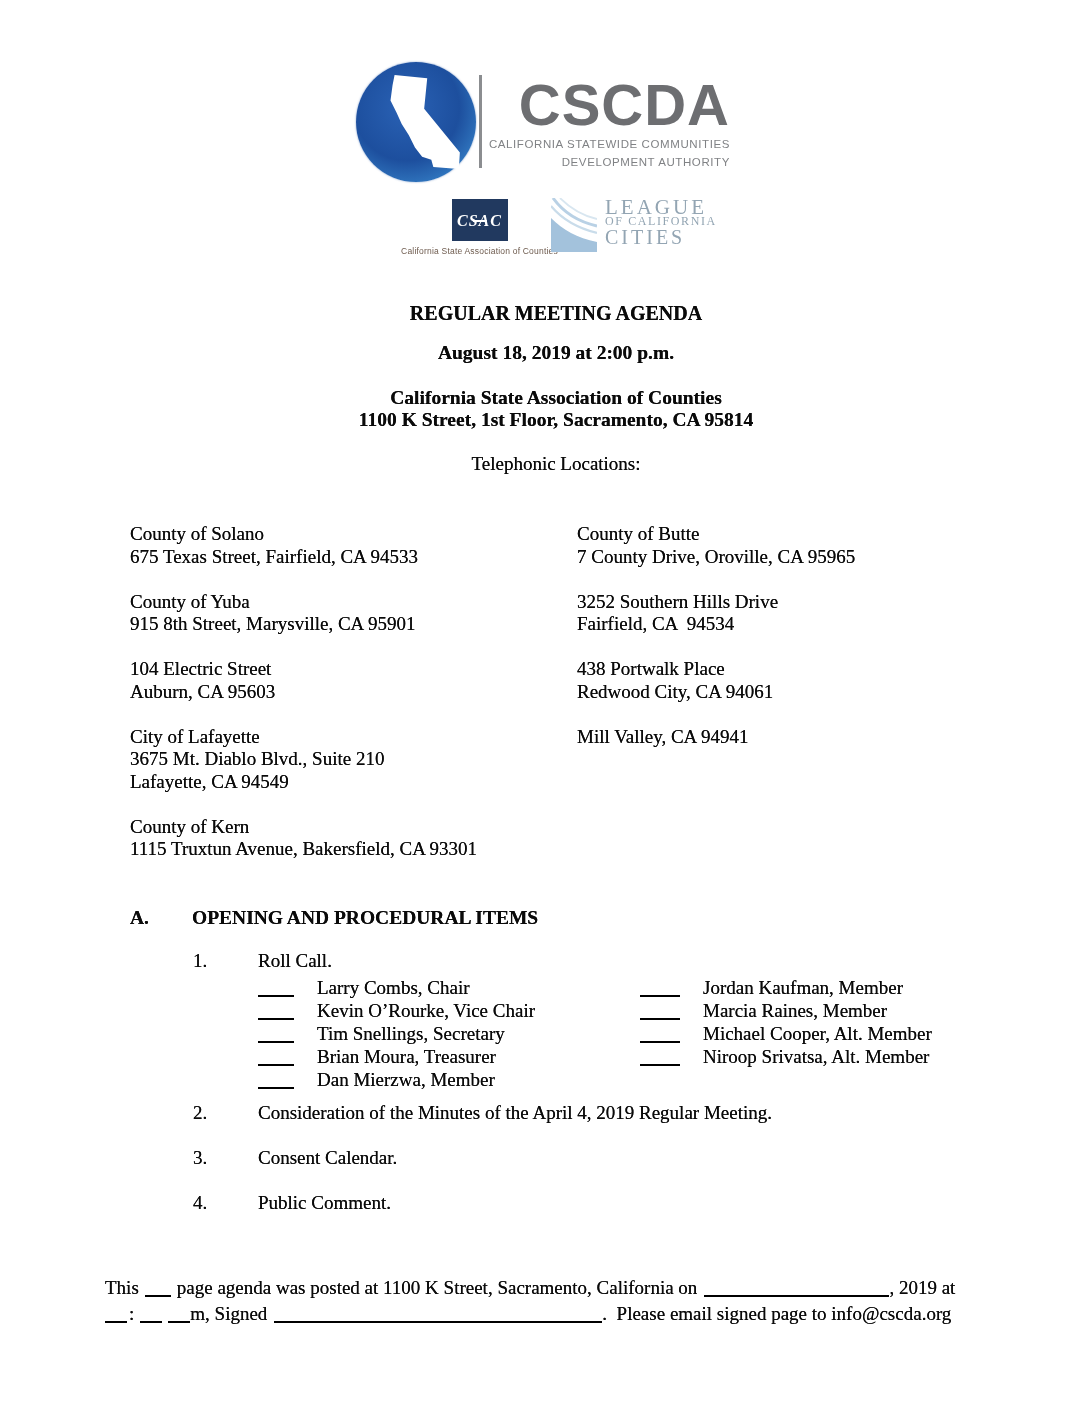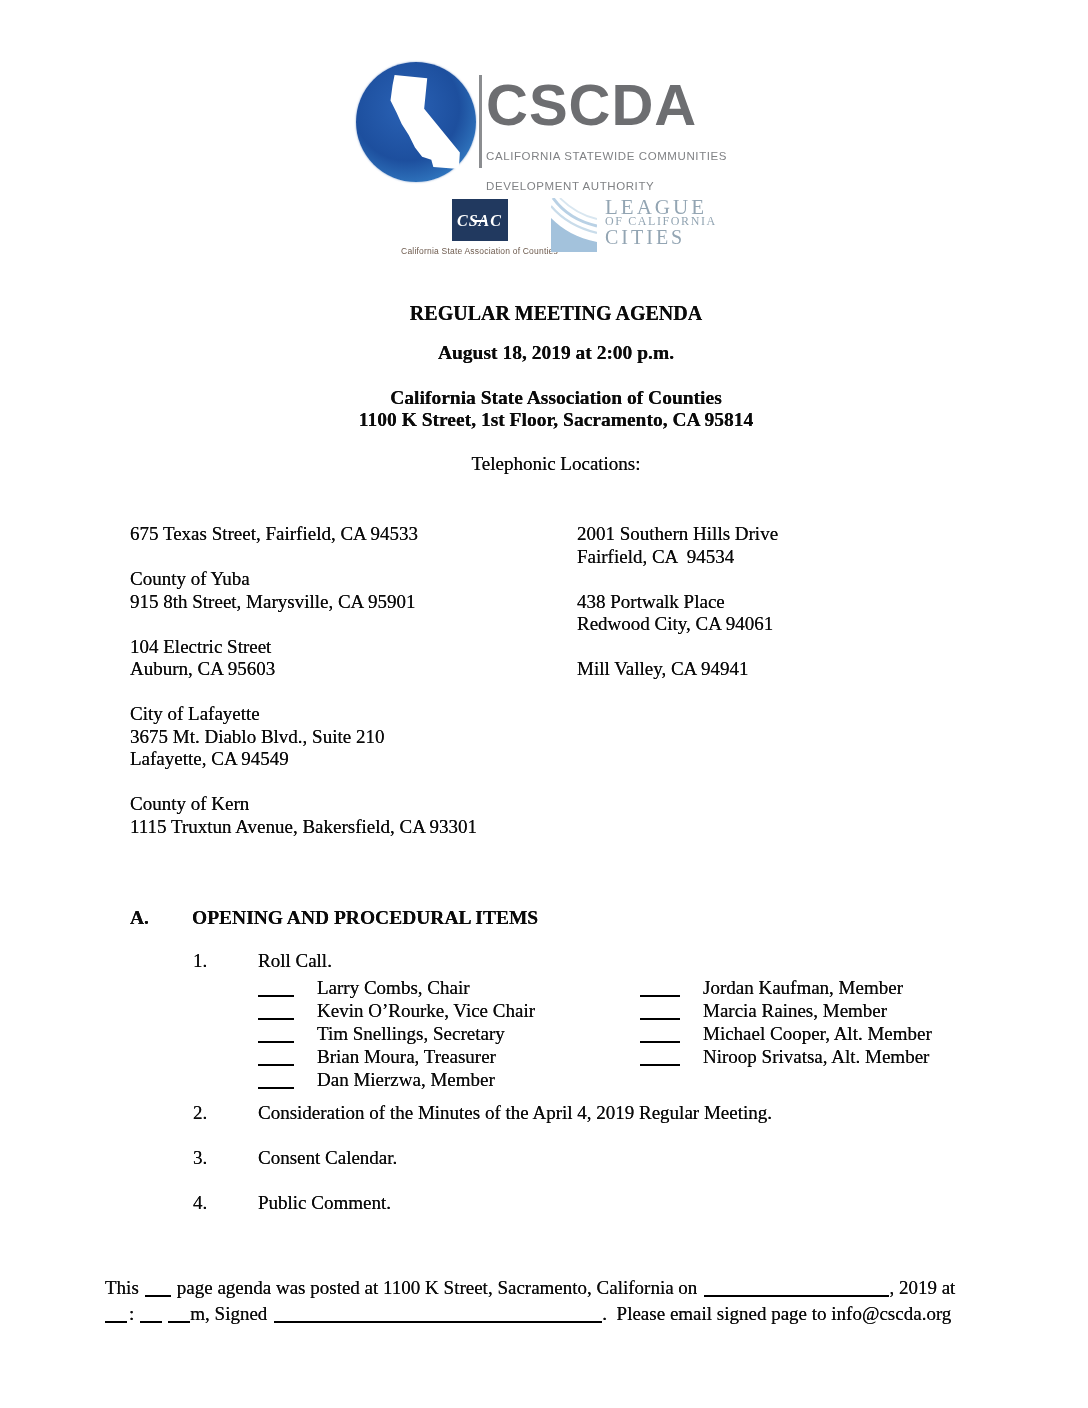--- a/index.html
+++ b/index.html
@@ -13,23 +13,23 @@
 
   
   .globe {
     position:absolute; left:356px; top:62px; width:120px; height:120px;
     border-radius:50%;
     background: radial-gradient(circle at 42% 38%, #2a62b5 0%, #1d4f9e 52%, #2f74bd 76%, #8ec6e8 98%);
     box-shadow: 0 0 2px rgba(30,80,160,.6);
   }
   .globe svg { position:absolute; left:9px; top:7px; width:102px; height:106px; }
   .brand-divider { position:absolute; left:479px; top:75px; width:3px; height:93px; background:#8b8d90; }
-  .brand-text { position:absolute; left:486px; top:76px; width:244px; text-align:left; font-family:"Liberation Sans", sans-serif; }
+  .brand-text { position:absolute; left:486px; top:76px; width:244px; text-align:right; font-family:"Liberation Sans", sans-serif; }
   .brand-acronym { font-size:58px; line-height:58px; font-weight:bold; letter-spacing:1px; color:#6d6e71; }
-  .brand-tagline { font-size:11.5px; line-height:16px; letter-spacing:.6px; color:#808285; margin-top:14px; white-space:nowrap; }
+  .brand-tagline { font-size:11.5px; line-height:16px; letter-spacing:.6px; color:#808285; margin-top:2px; white-space:nowrap; }
   .brand-tagline:first-of-type { margin-top:6px; }
 
   
   .csac { position:absolute; left:432px; top:199px; width:95px; display:flex; flex-direction:column; align-items:center; }
   .csac-box { width:56px; height:39px; background:#21395f; padding:21px; }
   .csac-inner { width:100%; height:100%; border:1px solid #fff; display:flex; align-items:center; justify-content:center; }
   .csac-acronym { color:#fff; font-style:italic; font-weight:bold; font-size:16px; letter-spacing:1px; font-family:"Liberation Serif", serif; }
   .csac-caption { margin-top:5px; font-size:8.5px; color:#6d5a4d; white-space:nowrap; font-family:"Liberation Sans", sans-serif; letter-spacing:.2px; }
   .league { position:absolute; left:551px; top:198px; display:flex; align-items:flex-start; gap:8px; }
   .league-text { color:#93a5b3; font-family:"Liberation Serif", serif; }
@@ -115,20 +115,21 @@
 
   <div class="abs-center h-bold ink" style="top:302px; font-size:20px;">REGULAR MEETING AGENDA</div>
   <div class="abs-center h-bold ink" style="top:342px">August 18, 2019 at 2:00 p.m.</div>
   <div class="abs-center h-bold ink" style="top:387px">California State Association of Counties</div>
   <div class="abs-center h-bold ink" style="top:409px">1100 K Street, 1st Floor, Sacramento, CA 95814</div>
   <div class="abs-center body-txt ink" style="top:453px">Telephonic Locations:</div>
 
   <div class="locations ink">
     <div class="loc-col-left">
       <div class="loc-group">
+        <div class="loc-line">County of Solano</div>
         <div class="loc-line">675 Texas Street, Fairfield, CA 94533</div>
       </div>
       <div class="loc-group">
         <div class="loc-line">County of Yuba</div>
         <div class="loc-line">915 8th Street, Marysville, CA 95901</div>
       </div>
       <div class="loc-group">
         <div class="loc-line">104 Electric Street</div>
         <div class="loc-line">Auburn, CA 95603</div>
       </div>
@@ -137,21 +138,25 @@
         <div class="loc-line">3675 Mt. Diablo Blvd., Suite 210</div>
         <div class="loc-line">Lafayette, CA 94549</div>
       </div>
       <div class="loc-group">
         <div class="loc-line">County of Kern</div>
         <div class="loc-line">1115 Truxtun Avenue, Bakersfield, CA 93301</div>
       </div>
     </div>
     <div class="loc-col-right">
       <div class="loc-group">
-        <div class="loc-line">2001 Southern Hills Drive</div>
+        <div class="loc-line">County of Butte</div>
+        <div class="loc-line">7 County Drive, Oroville, CA 95965</div>
+      </div>
+      <div class="loc-group">
+        <div class="loc-line">3252 Southern Hills Drive</div>
         <div class="loc-line">Fairfield, CA  94534</div>
       </div>
       <div class="loc-group">
         <div class="loc-line">438 Portwalk Place</div>
         <div class="loc-line">Redwood City, CA 94061</div>
       </div>
       <div class="loc-group">
         <div class="loc-line">Mill Valley, CA 94941</div>
       </div>
     </div>

